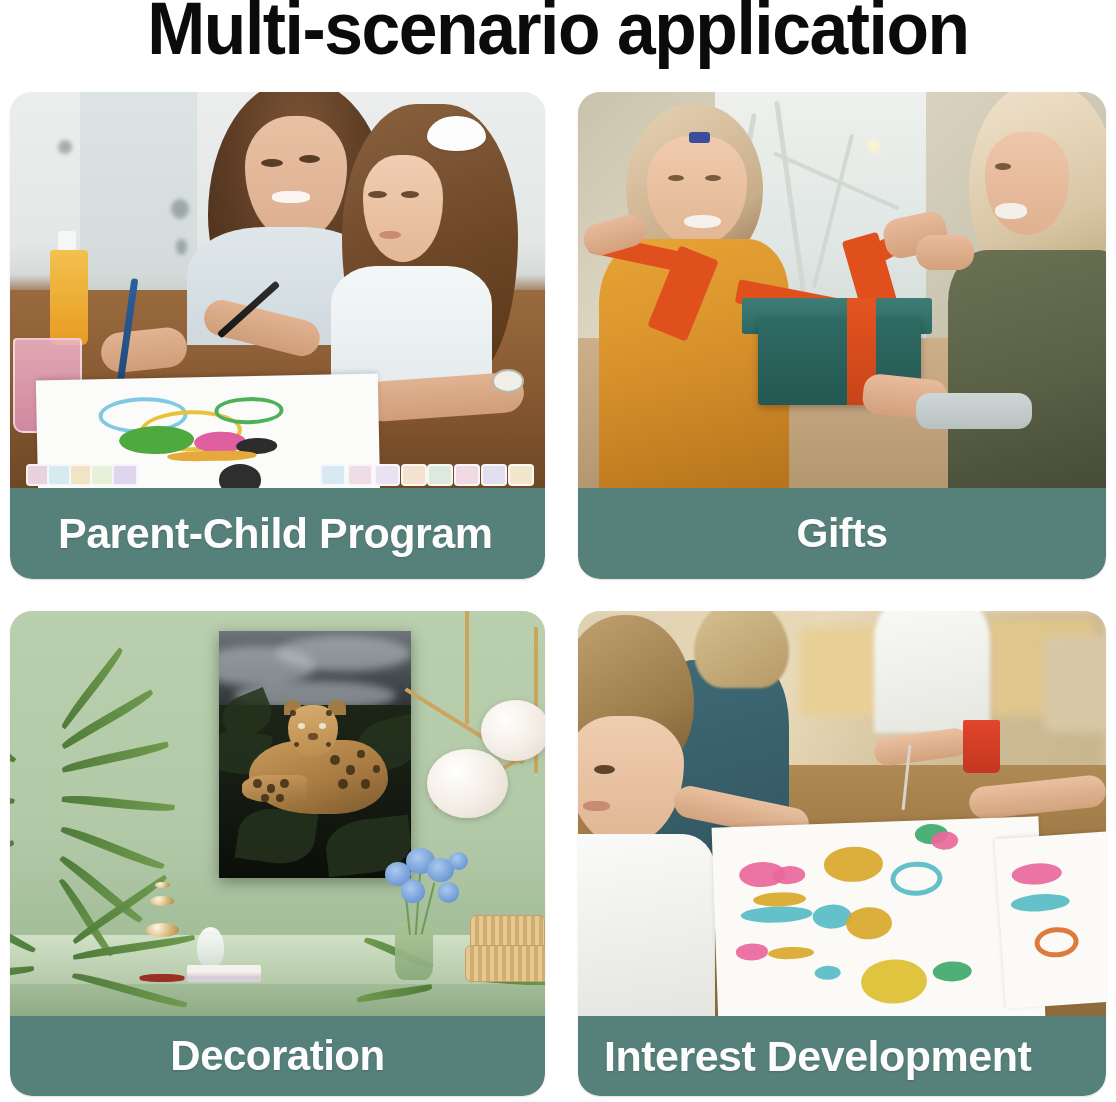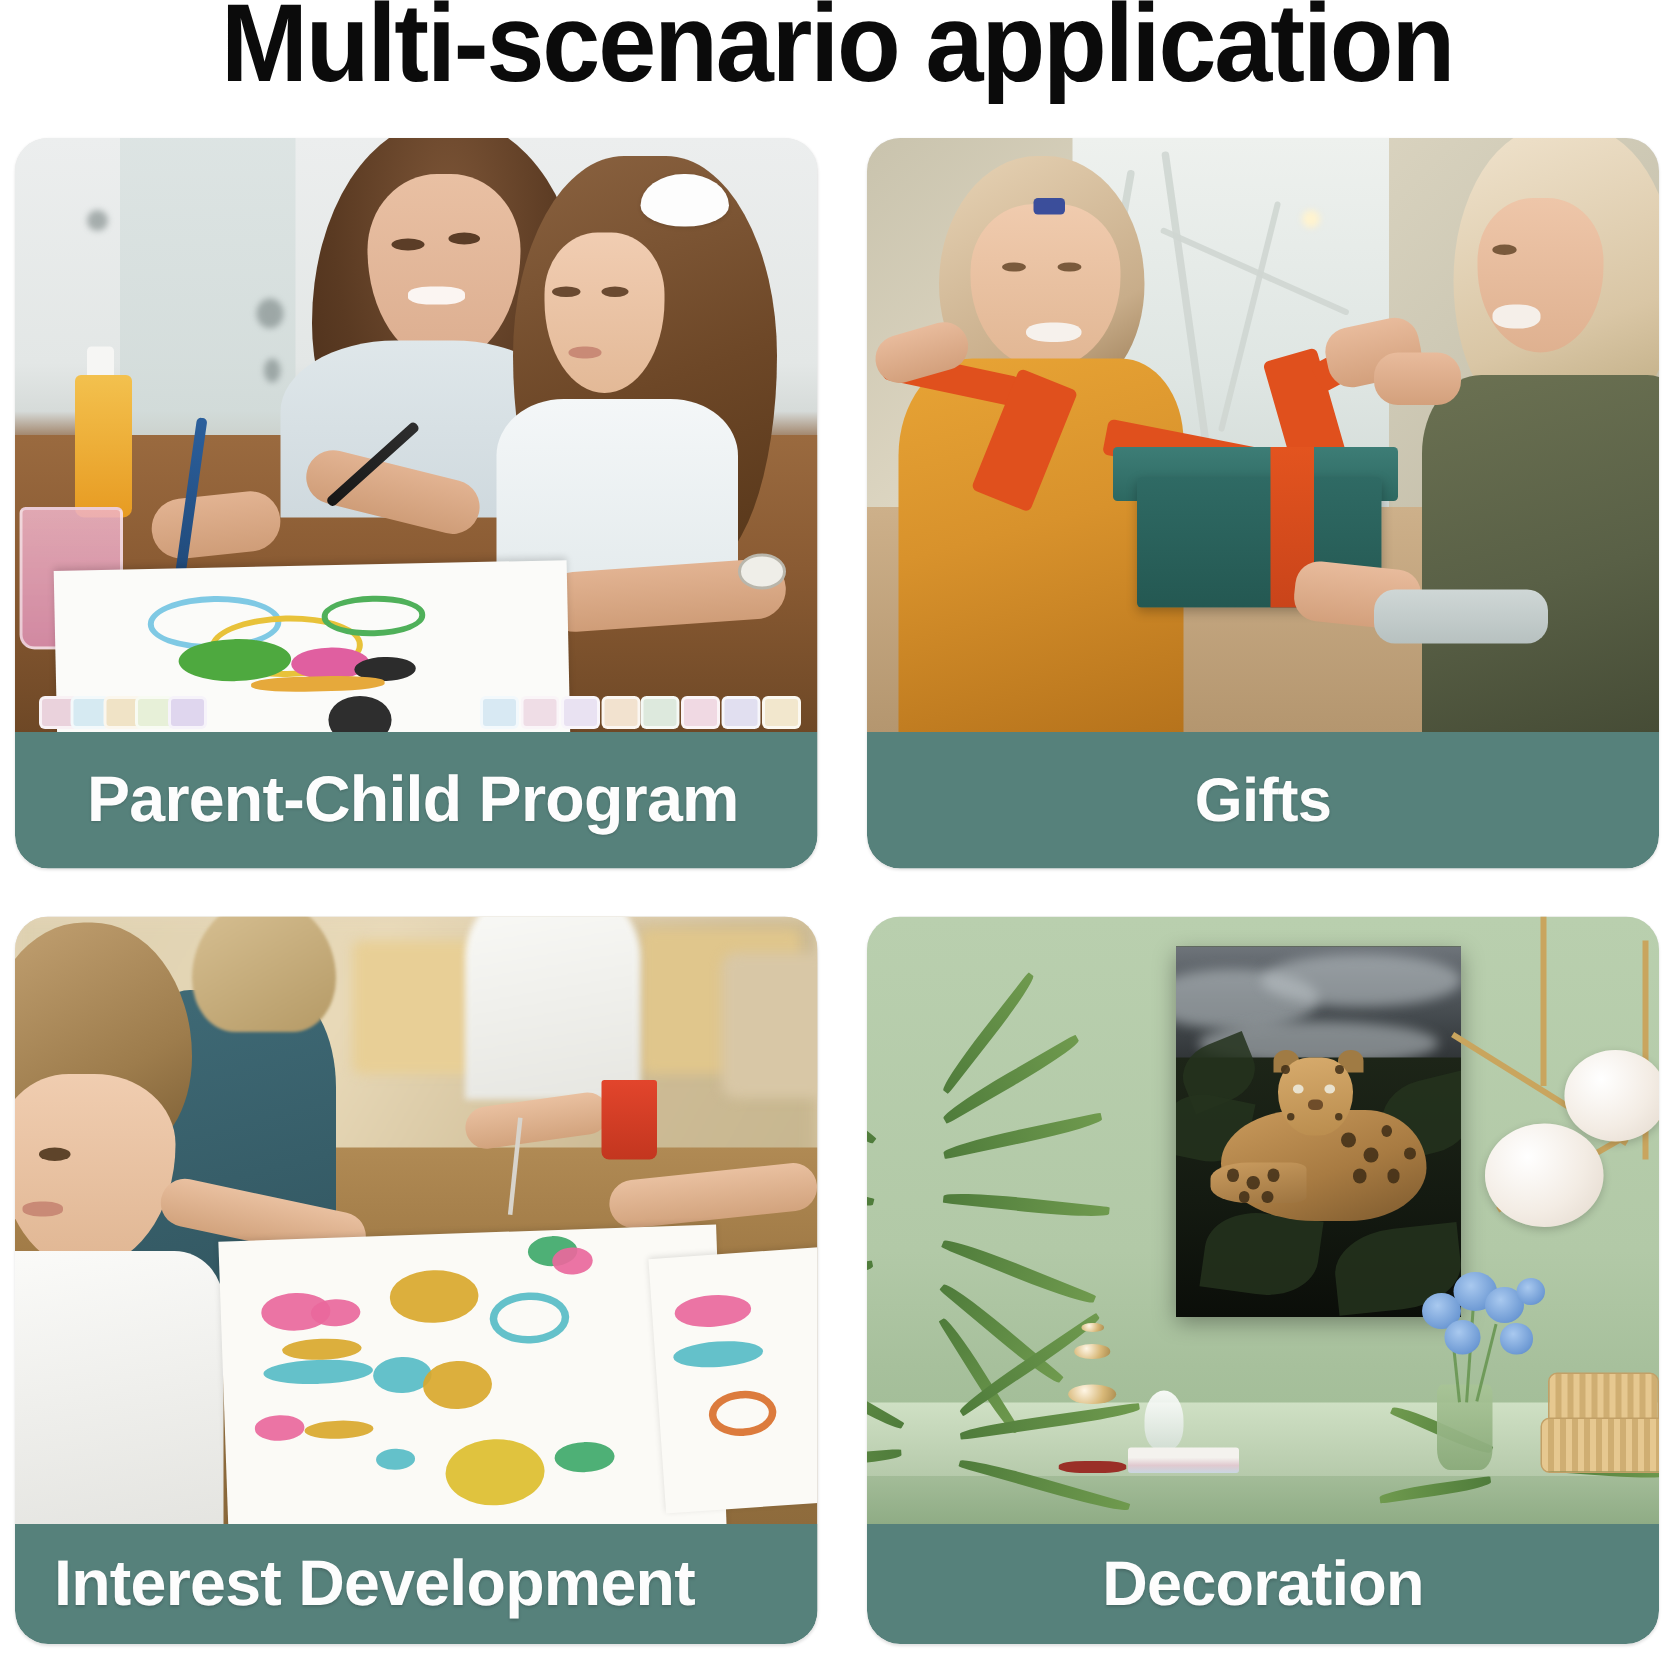--- a/index.html
+++ b/index.html
@@ -390,74 +390,20 @@
           <div class="hand" style="left:54%;top:72%;width:16%;height:10%;transform:rotate(6deg)"></div>
           <div class="hand" style="left:1%;top:32%;width:12%;height:8%;transform:rotate(-16deg)"></div>
           <div style="position:absolute;left:64%;top:76%;width:22%;height:9%;background:linear-gradient(180deg,#cfd7d6,#b7c1c0);border-radius:14px"></div>
         </div>
       </div>
       <div class="caption-band">
         <div class="caption-text">Gifts</div>
       </div>
     </div>
 
-    <div class="card c3 row2">
-      <div class="photo">
-        <div class="s3">
-          <div class="blur-bg"></div>
-          <div style="position:absolute;left:42%;top:4%;width:22%;height:22%;background:#e8cf96;filter:blur(4px);border-radius:6px"></div>
-          <div style="position:absolute;left:78%;top:2%;width:20%;height:24%;background:#e0c68c;filter:blur(4px);border-radius:6px"></div>
-          <div class="kid3"></div>
-          <div style="position:absolute;left:88%;top:6%;width:14%;height:24%;background:#d8c7a6;filter:blur(4px);border-radius:10px"></div>
-          <div class="desk"></div>
-
-          <div class="boy2-shirt"></div>
-          <div class="boy2-hair"></div>
-          <div class="boy1-hair"></div>
-          <div class="boy1-face"></div>
-          <div style="position:absolute;left:3%;top:38%;width:4%;height:2.2%;background:#5e442a;border-radius:50%"></div>
-          <div style="position:absolute;left:1%;top:47%;width:5%;height:2.4%;background:#c98a76;border-radius:44%"></div>
-          <div class="boy1-shirt"></div>
-
-          <div class="arm" style="left:18%;top:46%;width:26%;height:8%;transform:rotate(12deg)"></div>
-          <div class="arm" style="left:56%;top:30%;width:18%;height:7%;transform:rotate(-8deg)"></div>
-          <div class="arm" style="left:74%;top:42%;width:26%;height:8%;transform:rotate(-6deg)"></div>
-          <div class="arm" style="left:44%;top:78%;width:16%;height:12%;border-radius:22px"></div>
-          <div class="cup"></div>
-          <div style="position:absolute;left:62%;top:33%;width:3px;height:16%;background:#d8d4cc;transform:rotate(6deg)"></div>
-
-          <div class="sheet main">
-            <div class="blob" style="left:8%;top:18%;width:14%;height:12%;background:#e9689c"></div>
-            <div class="blob" style="left:18%;top:20%;width:10%;height:9%;background:#e9689c"></div>
-            <div class="blob" style="left:34%;top:12%;width:18%;height:17%;background:#d9a82c"></div>
-            <div class="blob" style="left:54%;top:20%;width:16%;height:17%;border:5px solid #57bcc6;background:transparent"></div>
-            <div class="blob" style="left:8%;top:40%;width:22%;height:8%;background:#57bcc6"></div>
-            <div class="blob" style="left:12%;top:33%;width:16%;height:7%;background:#d9a82c"></div>
-            <div class="blob" style="left:30%;top:40%;width:12%;height:12%;background:#57bcc6"></div>
-            <div class="blob" style="left:40%;top:42%;width:14%;height:16%;background:#d9a82c"></div>
-            <div class="blob" style="left:6%;top:58%;width:10%;height:8%;background:#e9689c"></div>
-            <div class="blob" style="left:16%;top:60%;width:14%;height:6%;background:#d9a82c"></div>
-            <div class="blob" style="left:44%;top:68%;width:20%;height:22%;background:#ddbe2e"></div>
-            <div class="blob" style="left:30%;top:70%;width:8%;height:7%;background:#57bcc6"></div>
-            <div class="blob" style="left:66%;top:70%;width:12%;height:10%;background:#3fa96a"></div>
-            <div class="blob" style="left:62%;top:2%;width:10%;height:10%;background:#3fa96a"></div>
-            <div class="blob" style="left:67%;top:6%;width:8%;height:9%;background:#e9689c"></div>
-          </div>
-          <div class="sheet right">
-            <div class="blob" style="left:10%;top:16%;width:34%;height:12%;background:#e9689c"></div>
-            <div class="blob" style="left:8%;top:34%;width:40%;height:10%;background:#57bcc6"></div>
-            <div class="blob" style="left:22%;top:54%;width:30%;height:18%;border:5px solid #d9702c;background:transparent"></div>
-          </div>
-        </div>
-      </div>
-      <div class="caption-band">
-        <div class="caption-text">Interest Development</div>
-      </div>
-    </div>
-
     <div class="card c4 row2">
       <div class="photo">
         <div class="s4">
           <div class="shelf"></div>
           <div class="shelf-front"></div>
 
           <div class="artframe">
             <div class="art-sky"></div>
             <div class="art-cloud" style="left:-10%;top:6%;width:60%;height:16%"></div>
             <div class="art-cloud" style="left:30%;top:2%;width:70%;height:14%"></div>
@@ -549,14 +495,68 @@
 
           <div class="basket" style="left:86%;bottom:16%;width:14%;height:9%"></div>
           <div class="basket" style="left:85%;bottom:8.5%;width:17%;height:9%"></div>
         </div>
       </div>
       <div class="caption-band">
         <div class="caption-text">Decoration</div>
       </div>
     </div>
 
+    <div class="card c3 row2">
+      <div class="photo">
+        <div class="s3">
+          <div class="blur-bg"></div>
+          <div style="position:absolute;left:42%;top:4%;width:22%;height:22%;background:#e8cf96;filter:blur(4px);border-radius:6px"></div>
+          <div style="position:absolute;left:78%;top:2%;width:20%;height:24%;background:#e0c68c;filter:blur(4px);border-radius:6px"></div>
+          <div class="kid3"></div>
+          <div style="position:absolute;left:88%;top:6%;width:14%;height:24%;background:#d8c7a6;filter:blur(4px);border-radius:10px"></div>
+          <div class="desk"></div>
+
+          <div class="boy2-shirt"></div>
+          <div class="boy2-hair"></div>
+          <div class="boy1-hair"></div>
+          <div class="boy1-face"></div>
+          <div style="position:absolute;left:3%;top:38%;width:4%;height:2.2%;background:#5e442a;border-radius:50%"></div>
+          <div style="position:absolute;left:1%;top:47%;width:5%;height:2.4%;background:#c98a76;border-radius:44%"></div>
+          <div class="boy1-shirt"></div>
+
+          <div class="arm" style="left:18%;top:46%;width:26%;height:8%;transform:rotate(12deg)"></div>
+          <div class="arm" style="left:56%;top:30%;width:18%;height:7%;transform:rotate(-8deg)"></div>
+          <div class="arm" style="left:74%;top:42%;width:26%;height:8%;transform:rotate(-6deg)"></div>
+          <div class="arm" style="left:44%;top:78%;width:16%;height:12%;border-radius:22px"></div>
+          <div class="cup"></div>
+          <div style="position:absolute;left:62%;top:33%;width:3px;height:16%;background:#d8d4cc;transform:rotate(6deg)"></div>
+
+          <div class="sheet main">
+            <div class="blob" style="left:8%;top:18%;width:14%;height:12%;background:#e9689c"></div>
+            <div class="blob" style="left:18%;top:20%;width:10%;height:9%;background:#e9689c"></div>
+            <div class="blob" style="left:34%;top:12%;width:18%;height:17%;background:#d9a82c"></div>
+            <div class="blob" style="left:54%;top:20%;width:16%;height:17%;border:5px solid #57bcc6;background:transparent"></div>
+            <div class="blob" style="left:8%;top:40%;width:22%;height:8%;background:#57bcc6"></div>
+            <div class="blob" style="left:12%;top:33%;width:16%;height:7%;background:#d9a82c"></div>
+            <div class="blob" style="left:30%;top:40%;width:12%;height:12%;background:#57bcc6"></div>
+            <div class="blob" style="left:40%;top:42%;width:14%;height:16%;background:#d9a82c"></div>
+            <div class="blob" style="left:6%;top:58%;width:10%;height:8%;background:#e9689c"></div>
+            <div class="blob" style="left:16%;top:60%;width:14%;height:6%;background:#d9a82c"></div>
+            <div class="blob" style="left:44%;top:68%;width:20%;height:22%;background:#ddbe2e"></div>
+            <div class="blob" style="left:30%;top:70%;width:8%;height:7%;background:#57bcc6"></div>
+            <div class="blob" style="left:66%;top:70%;width:12%;height:10%;background:#3fa96a"></div>
+            <div class="blob" style="left:62%;top:2%;width:10%;height:10%;background:#3fa96a"></div>
+            <div class="blob" style="left:67%;top:6%;width:8%;height:9%;background:#e9689c"></div>
+          </div>
+          <div class="sheet right">
+            <div class="blob" style="left:10%;top:16%;width:34%;height:12%;background:#e9689c"></div>
+            <div class="blob" style="left:8%;top:34%;width:40%;height:10%;background:#57bcc6"></div>
+            <div class="blob" style="left:22%;top:54%;width:30%;height:18%;border:5px solid #d9702c;background:transparent"></div>
+          </div>
+        </div>
+      </div>
+      <div class="caption-band">
+        <div class="caption-text">Interest Development</div>
+      </div>
+    </div>
+
   </div>
 </div>
 
 </body></html>

